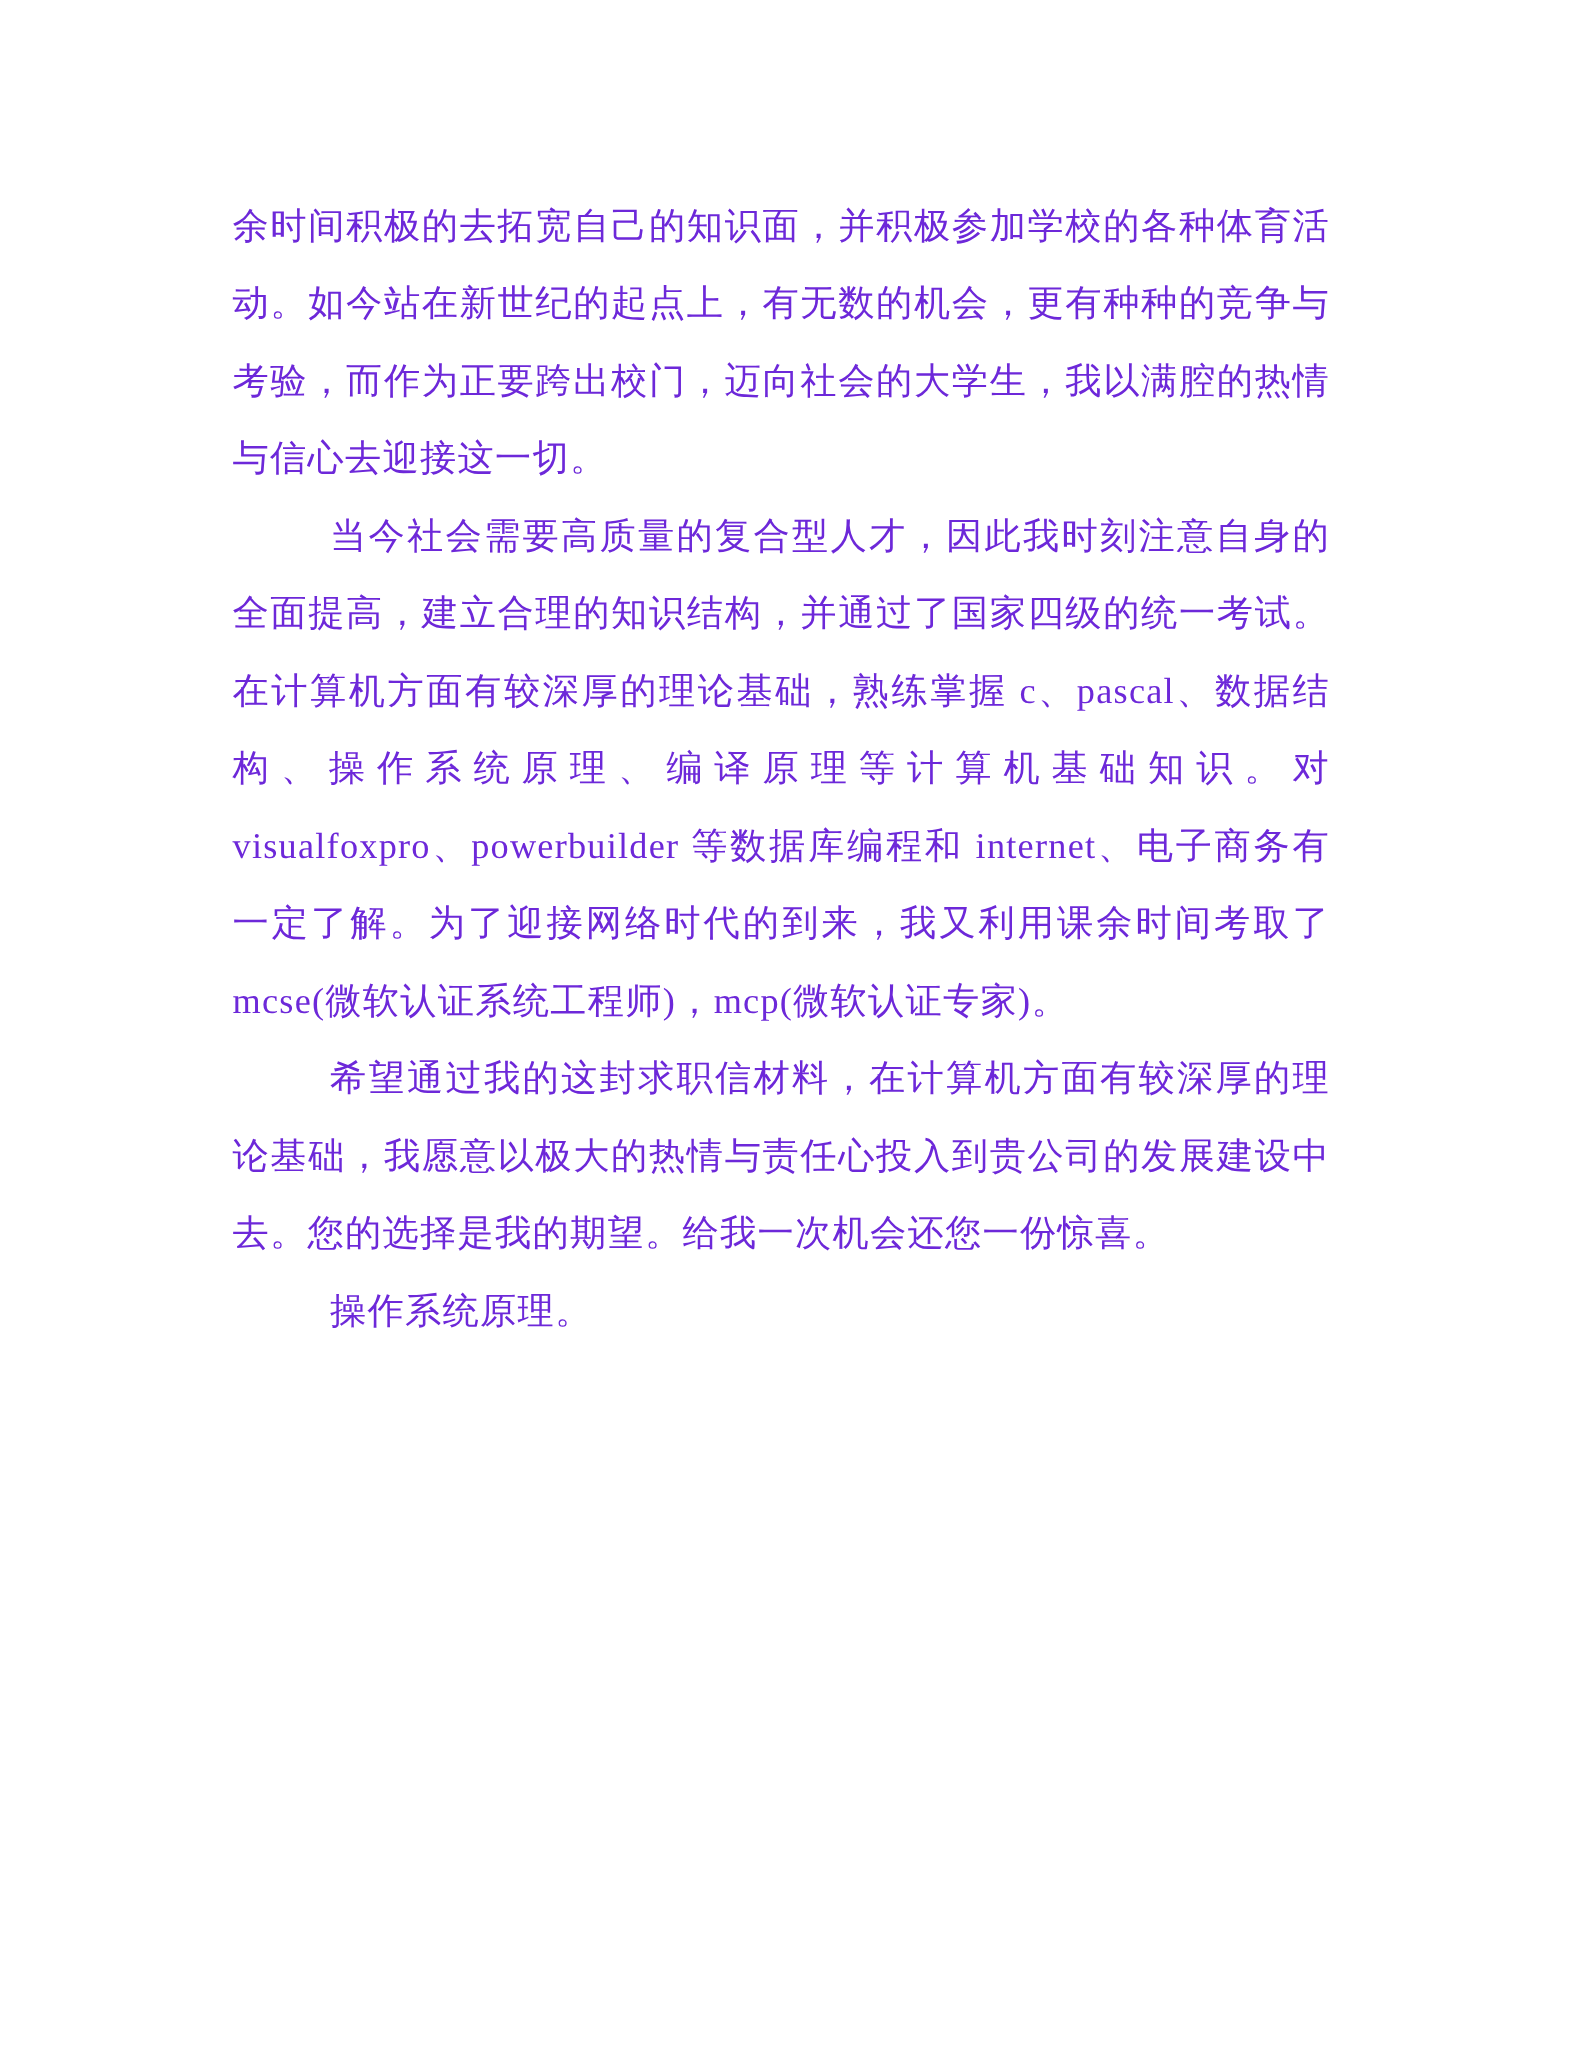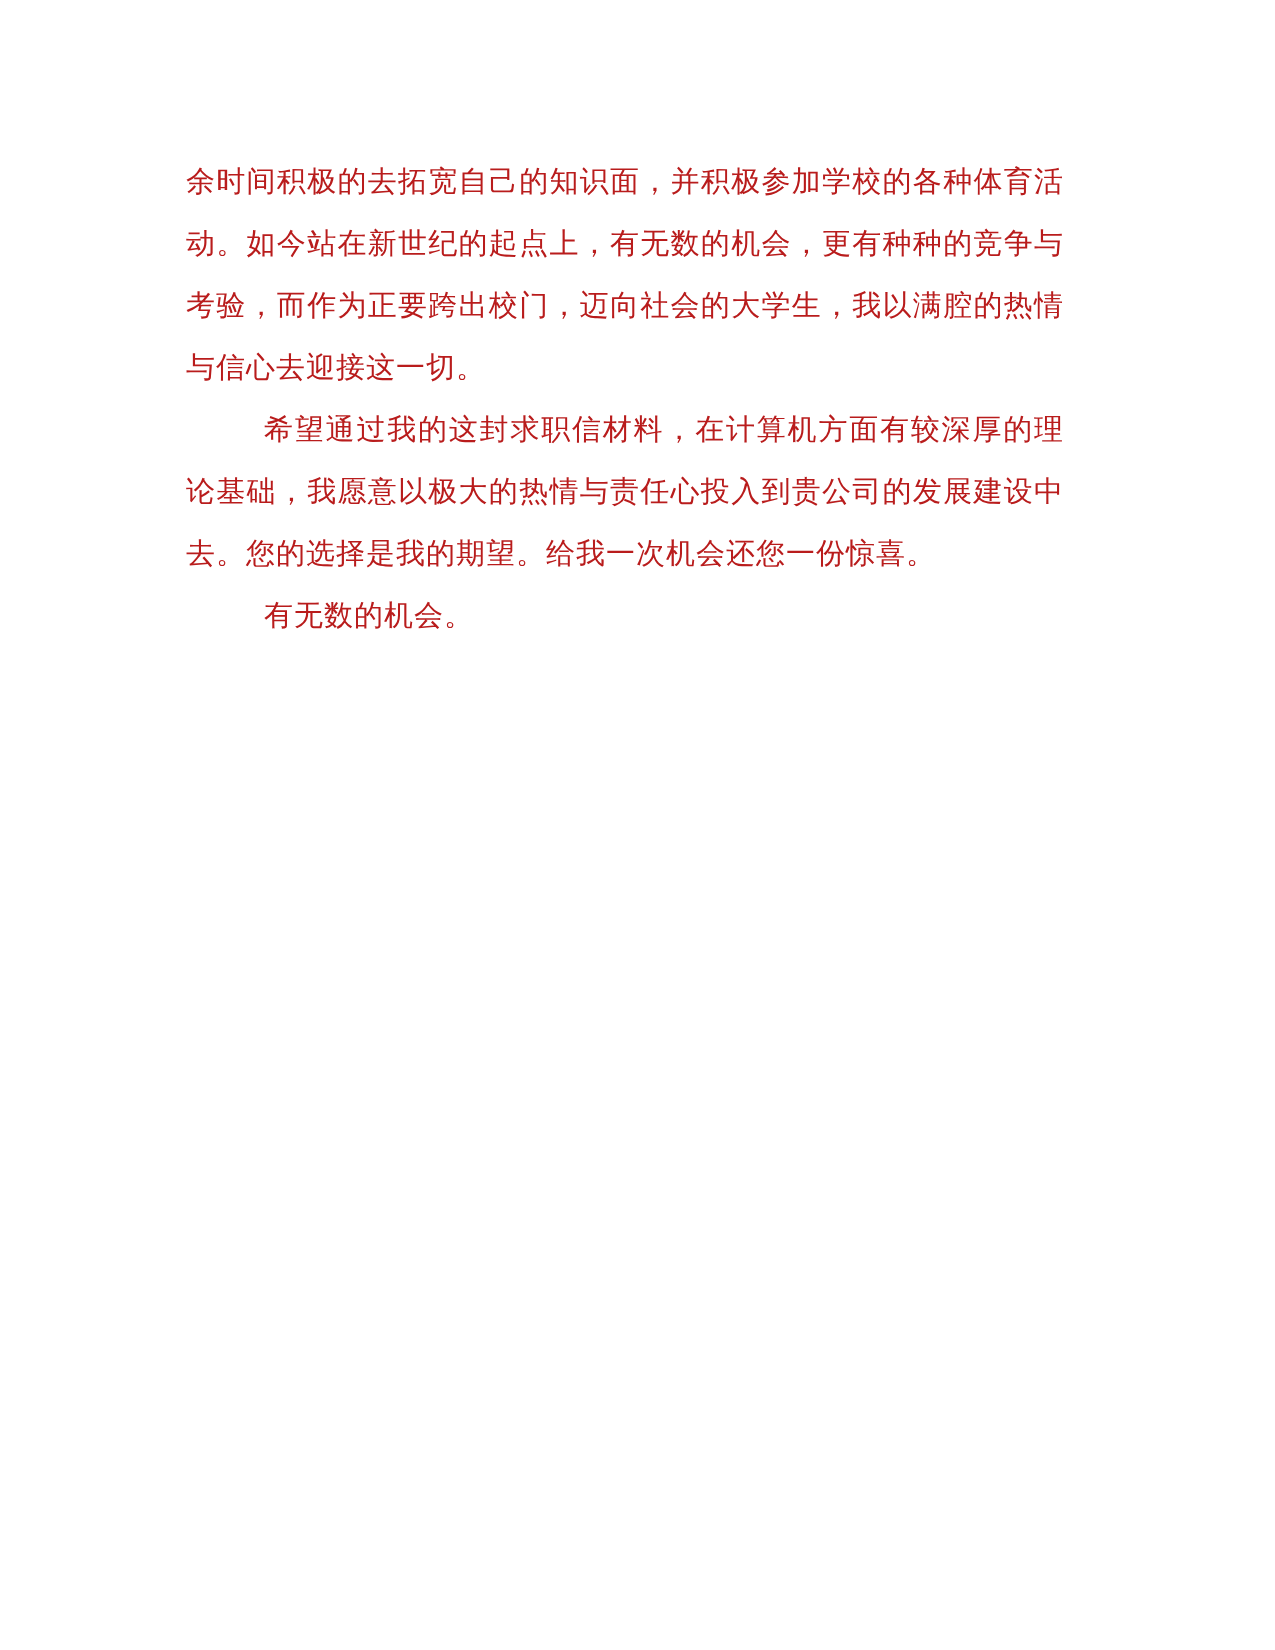--- a/index.html
+++ b/index.html
@@ -19,21 +19,21 @@
     height: 1650px;
     background: #ffffff;
     overflow: hidden;
   }
   
   .doc-body {
     position: absolute;
     left: 186px;
     top: 150px;
     width: 878px;
-    color: #b91c1c;
+    color: #6d28d9;
     font-size: 29px;
     line-height: 62px;
     letter-spacing: 1px;
     text-align: justify;
     text-justify: inter-character;
   }
   .doc-body p {
     margin: 0;
     padding: 0;
   }
@@ -41,16 +41,17 @@
   .doc-body p.indent {
     text-indent: 78px;
   }
 </style>
 </head>
 <body>
 
 <div class="page">
   <div class="doc-body">
     <p>余时间积极的去拓宽自己的知识面，并积极参加学校的各种体育活动。如今站在新世纪的起点上，有无数的机会，更有种种的竞争与考验，而作为正要跨出校门，迈向社会的大学生，我以满腔的热情与信心去迎接这一切。</p>
+    <p class="indent">当今社会需要高质量的复合型人才，因此我时刻注意自身的全面提高，建立合理的知识结构，并通过了国家四级的统一考试。在计算机方面有较深厚的理论基础，熟练掌握 c、pascal、数据结构、操作系统原理、编译原理等计算机基础知识。对 visualfoxpro、powerbuilder 等数据库编程和 internet、电子商务有一定了解。为了迎接网络时代的到来，我又利用课余时间考取了 mcse(微软认证系统工程师)，mcp(微软认证专家)。</p>
     <p class="indent">希望通过我的这封求职信材料，在计算机方面有较深厚的理论基础，我愿意以极大的热情与责任心投入到贵公司的发展建设中去。您的选择是我的期望。给我一次机会还您一份惊喜。</p>
-    <p class="indent">有无数的机会。</p>
+    <p class="indent">操作系统原理。</p>
   </div>
 </div>
 
 </body></html>

